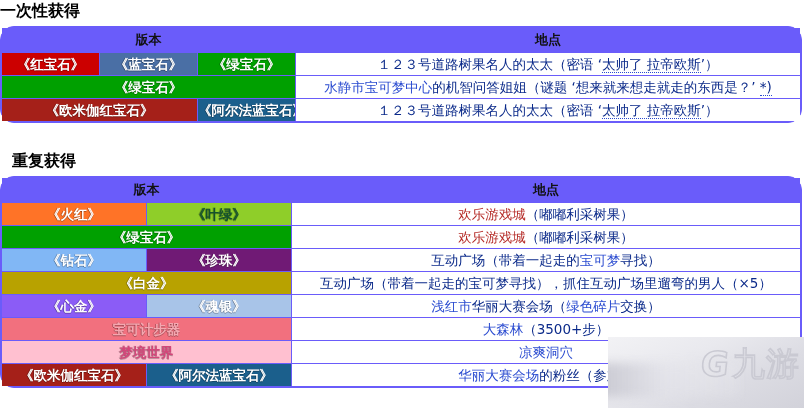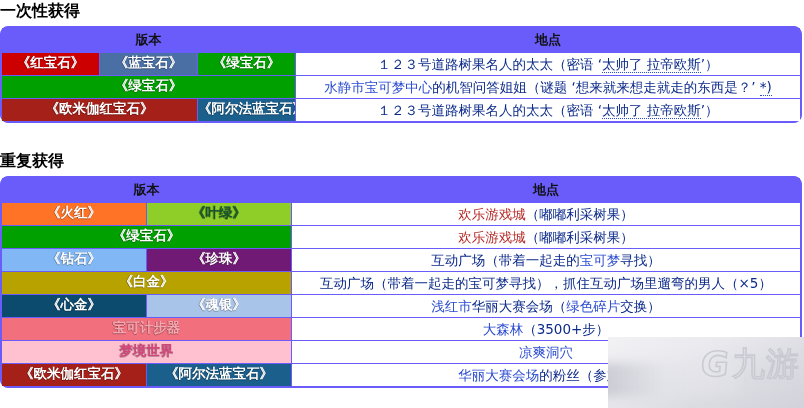--- a/index.html
+++ b/index.html
@@ -18,29 +18,29 @@
   .section-heading {
     font-size: 16px;
     font-weight: bold;
     color: #000000;
     line-height: 20px;
     margin: 0;
     padding: 1px 0 2px 0;
     letter-spacing: 0px;
   }
   #heading-one { position: absolute; left: 0px; top: 0px; }
-  #heading-two { position: absolute; left: 0px; top: 150px; }
+  #heading-two { position: absolute; left: 12px; top: 150px; }
 
   .vtable {
     position: absolute;
     border-collapse: separate;
     border-spacing: 1px;
     background: #6a5cfa;
     border: 1px solid #6a5cfa;
-    border-radius: 8px;
+    border-radius: 14px;
     width: 802px;
     table-layout: fixed;
   }
   #table-one { left: 0px; top: 26px; }
   #table-two { left: 0px; top: 176px; }
 
   .vtable th, .vtable td {
     padding: 0;
     margin: 0;
     text-align: center;
@@ -56,21 +56,20 @@
     font-weight: bold;
     background: #6a5cfa;
     font-size: 13px;
     line-height: 24px;
     height: 24px;
   }
   .vtable td.ver {
     font-weight: bold;
     text-shadow: -1px 0 rgba(0,0,0,.25), 0 1px rgba(0,0,0,.25);
     font-size: 13.5px;
-    font-family: Liberation Mono, monospace;
   }
   .vtable td.loc {
     background: #ffffff;
     color: #0b2a8a;
     font-size: 13.5px;
   }
   .lnk { color: #2a4bd0; }
   .lnk-red { color: #b52b27; }
   .dotted { border-bottom: 1px dotted #2a4bd0; }
 
@@ -185,21 +184,21 @@
         <tr>
           <td class="ver" style="background: rgb(129, 183, 245); color: rgb(255, 255, 255);"><span>《钻石》</span></td>
           <td class="ver" style="background: #701a75; color: rgb(255, 255, 255);"><span>《珍珠》</span></td>
           <td class="loc"><span>互动广场</span><span>（带着一起走的</span><span class="lnk">宝可梦</span><span>寻找）</span></td>
         </tr>
         <tr>
           <td class="ver" colspan="2" style="background: rgb(184, 162, 0); color: rgb(255, 255, 255);"><span>《白金》</span></td>
           <td class="loc"><span>互动广场（带着一起走的宝可梦寻找），抓住互动广场里遛弯的男人（×5）</span></td>
         </tr>
         <tr>
-          <td class="ver" style="background: #0c4a6e; color: rgb(255, 255, 255);"><span>《心金》</span></td>
+          <td class="ver" style="background: #8b5cf6; color: rgb(255, 255, 255);"><span>《心金》</span></td>
           <td class="ver" style="background: rgb(168, 196, 232); color: rgb(255, 255, 255);"><span>《魂银》</span></td>
           <td class="loc"><span class="lnk">浅红市</span><span>华丽大赛会场（</span><span class="lnk">绿色碎片</span><span>交换）</span></td>
         </tr>
         <tr>
           <td class="ver" colspan="2" style="background: rgb(242, 112, 126); color: rgb(244, 167, 176);"><span>宝可计步器</span></td>
           <td class="loc"><span class="lnk">大森林</span><span>（3500+步）</span></td>
         </tr>
         <tr>
           <td class="ver" colspan="2" style="background: rgb(255, 192, 208); color: rgb(212, 70, 122);"><span>梦境世界</span></td>
           <td class="loc"><span class="lnk">凉爽洞穴</span></td>

